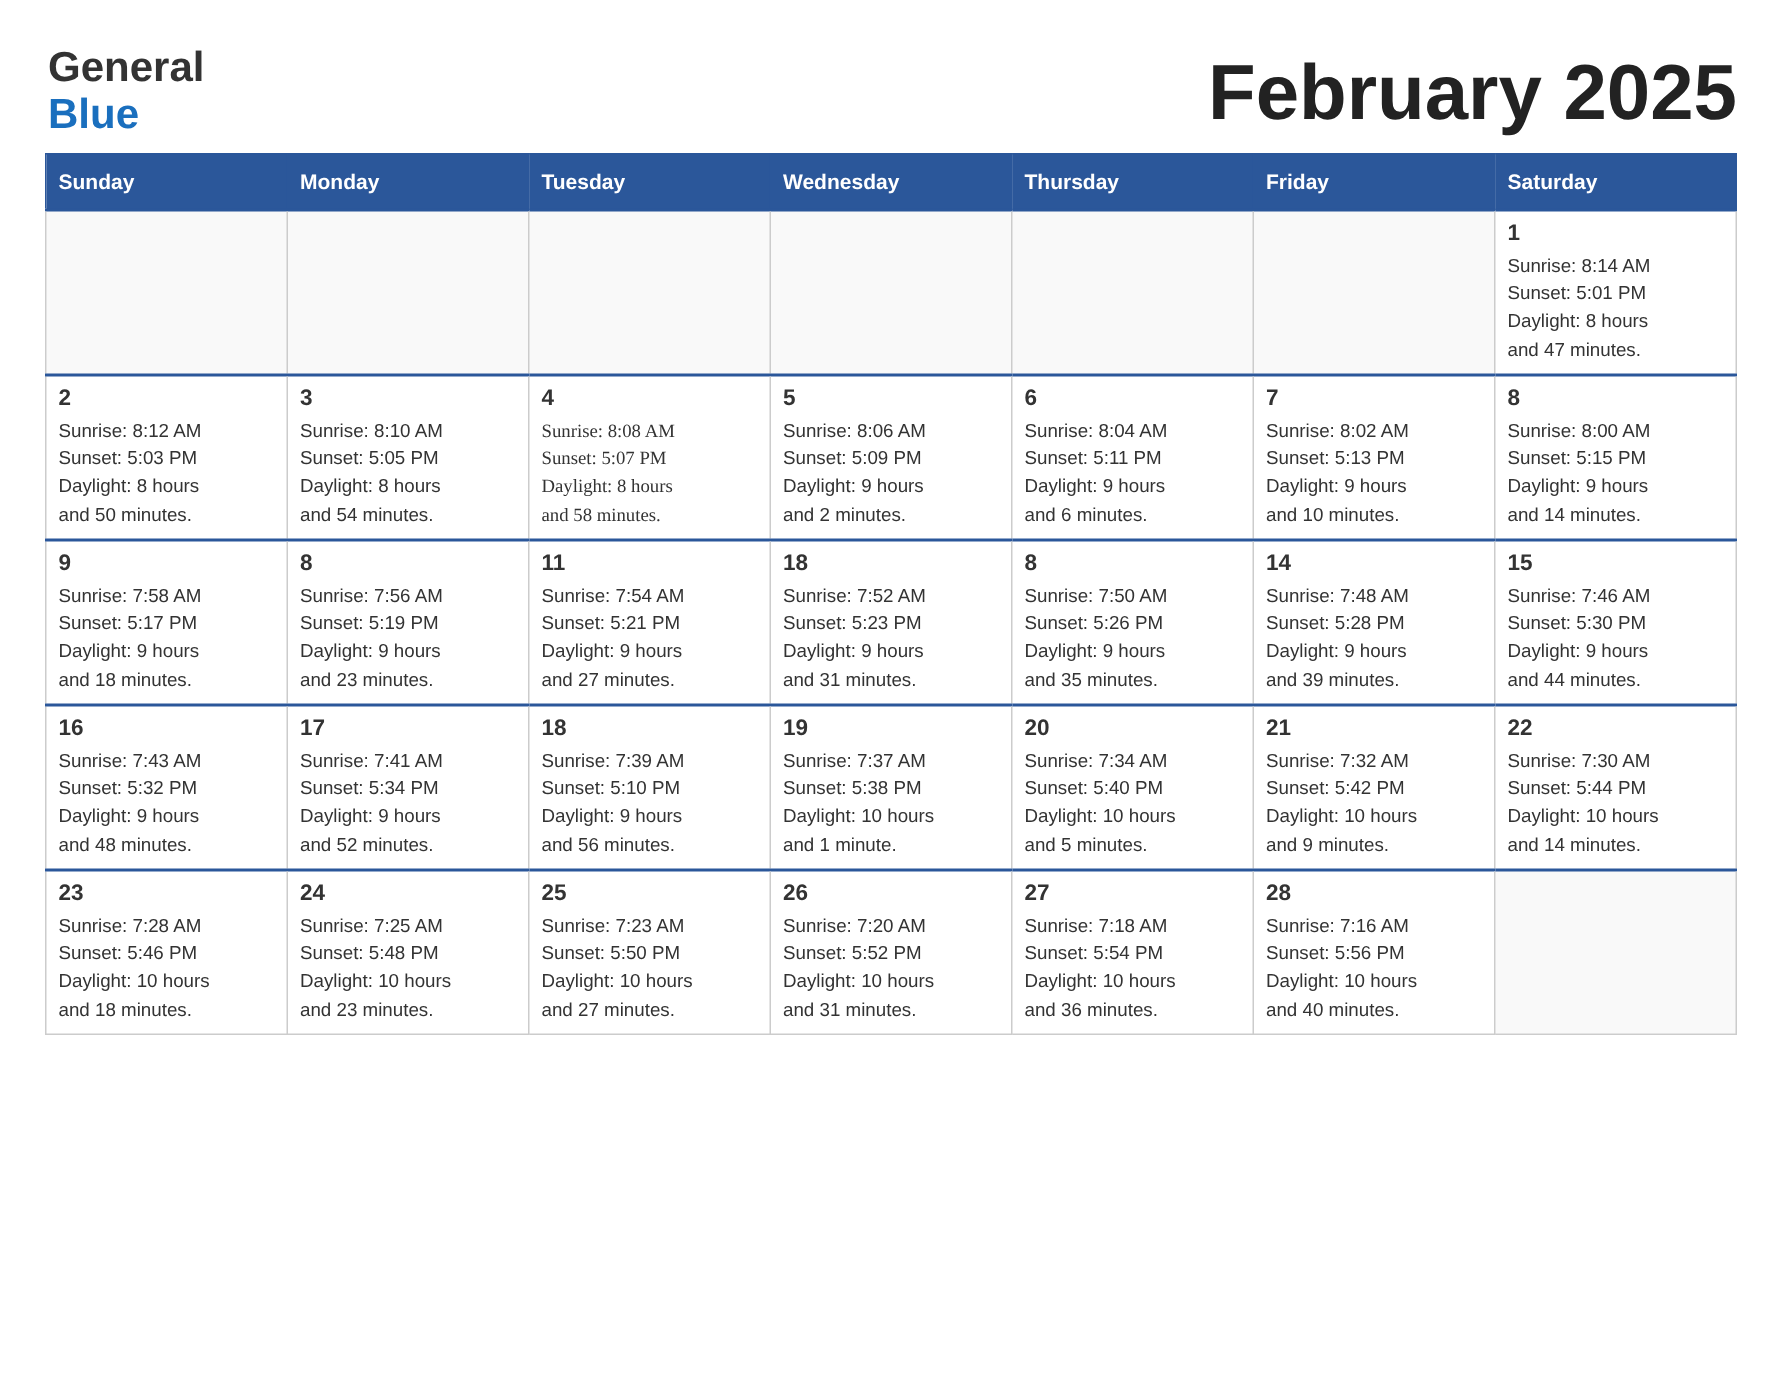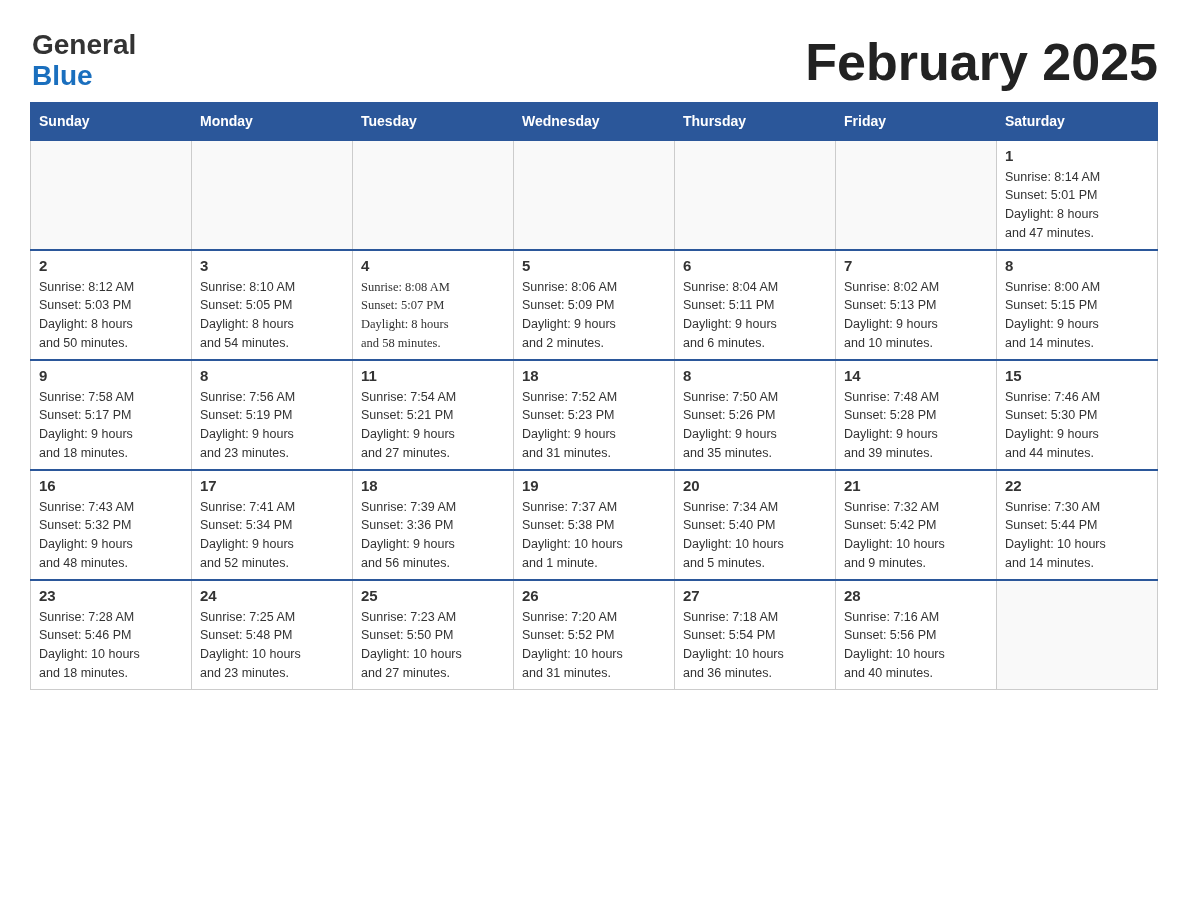--- a/index.html
+++ b/index.html
@@ -244,21 +244,21 @@
         <td>
           <div class="day-number">17</div>
           <div class="day-info" style="white-space: pre-line;">Sunrise: 7:41 AM
 Sunset: 5:34 PM
 Daylight: 9 hours
 and 52 minutes.</div>
         </td>
         <td>
           <div class="day-number">18</div>
           <div class="day-info" style="white-space: pre-line;">Sunrise: 7:39 AM
-Sunset: 3:36 PM
+Sunset: 5:10 PM
 Daylight: 9 hours
 and 56 minutes.</div>
         </td>
         <td>
           <div class="day-number">19</div>
           <div class="day-info" style="white-space: pre-line;">Sunrise: 7:37 AM
 Sunset: 5:38 PM
 Daylight: 10 hours
 and 1 minute.</div>
         </td>

